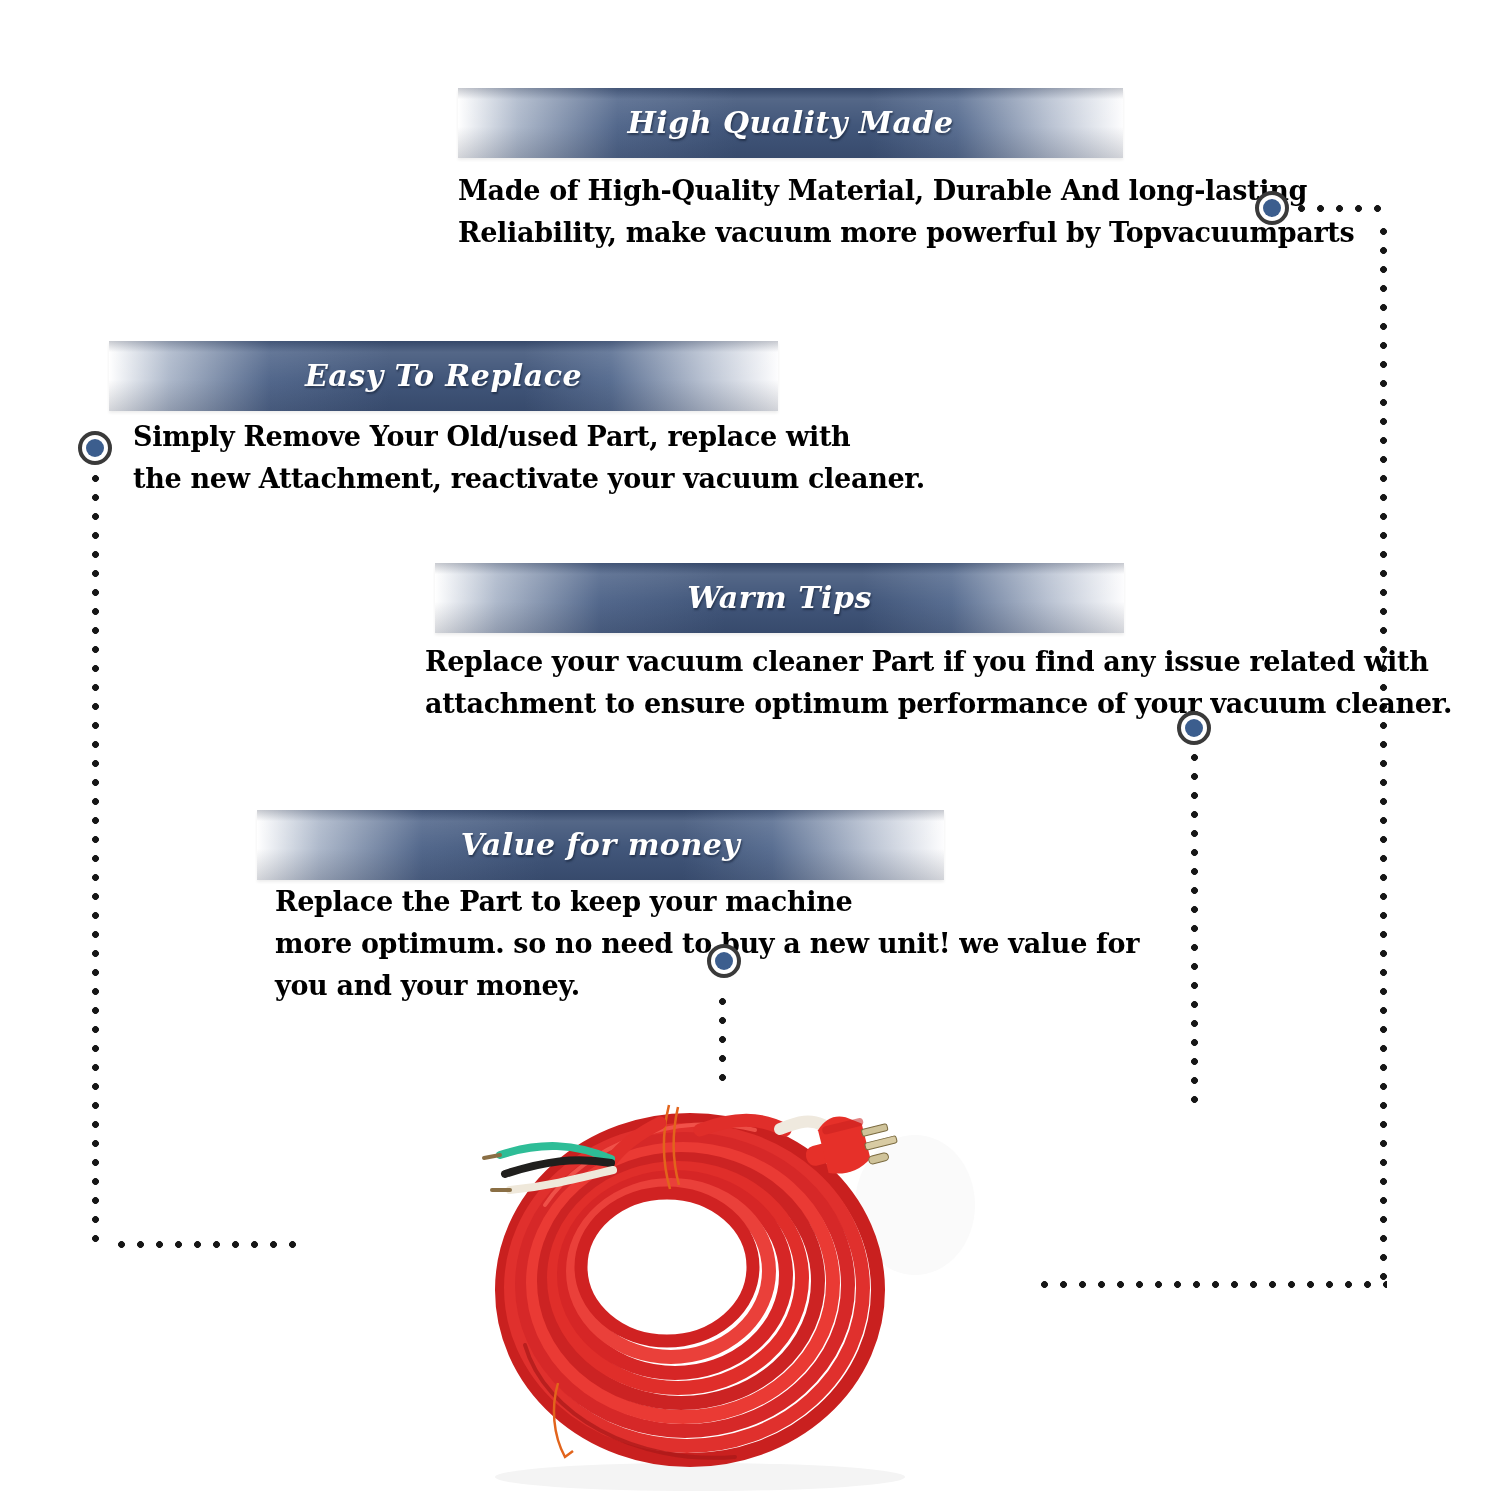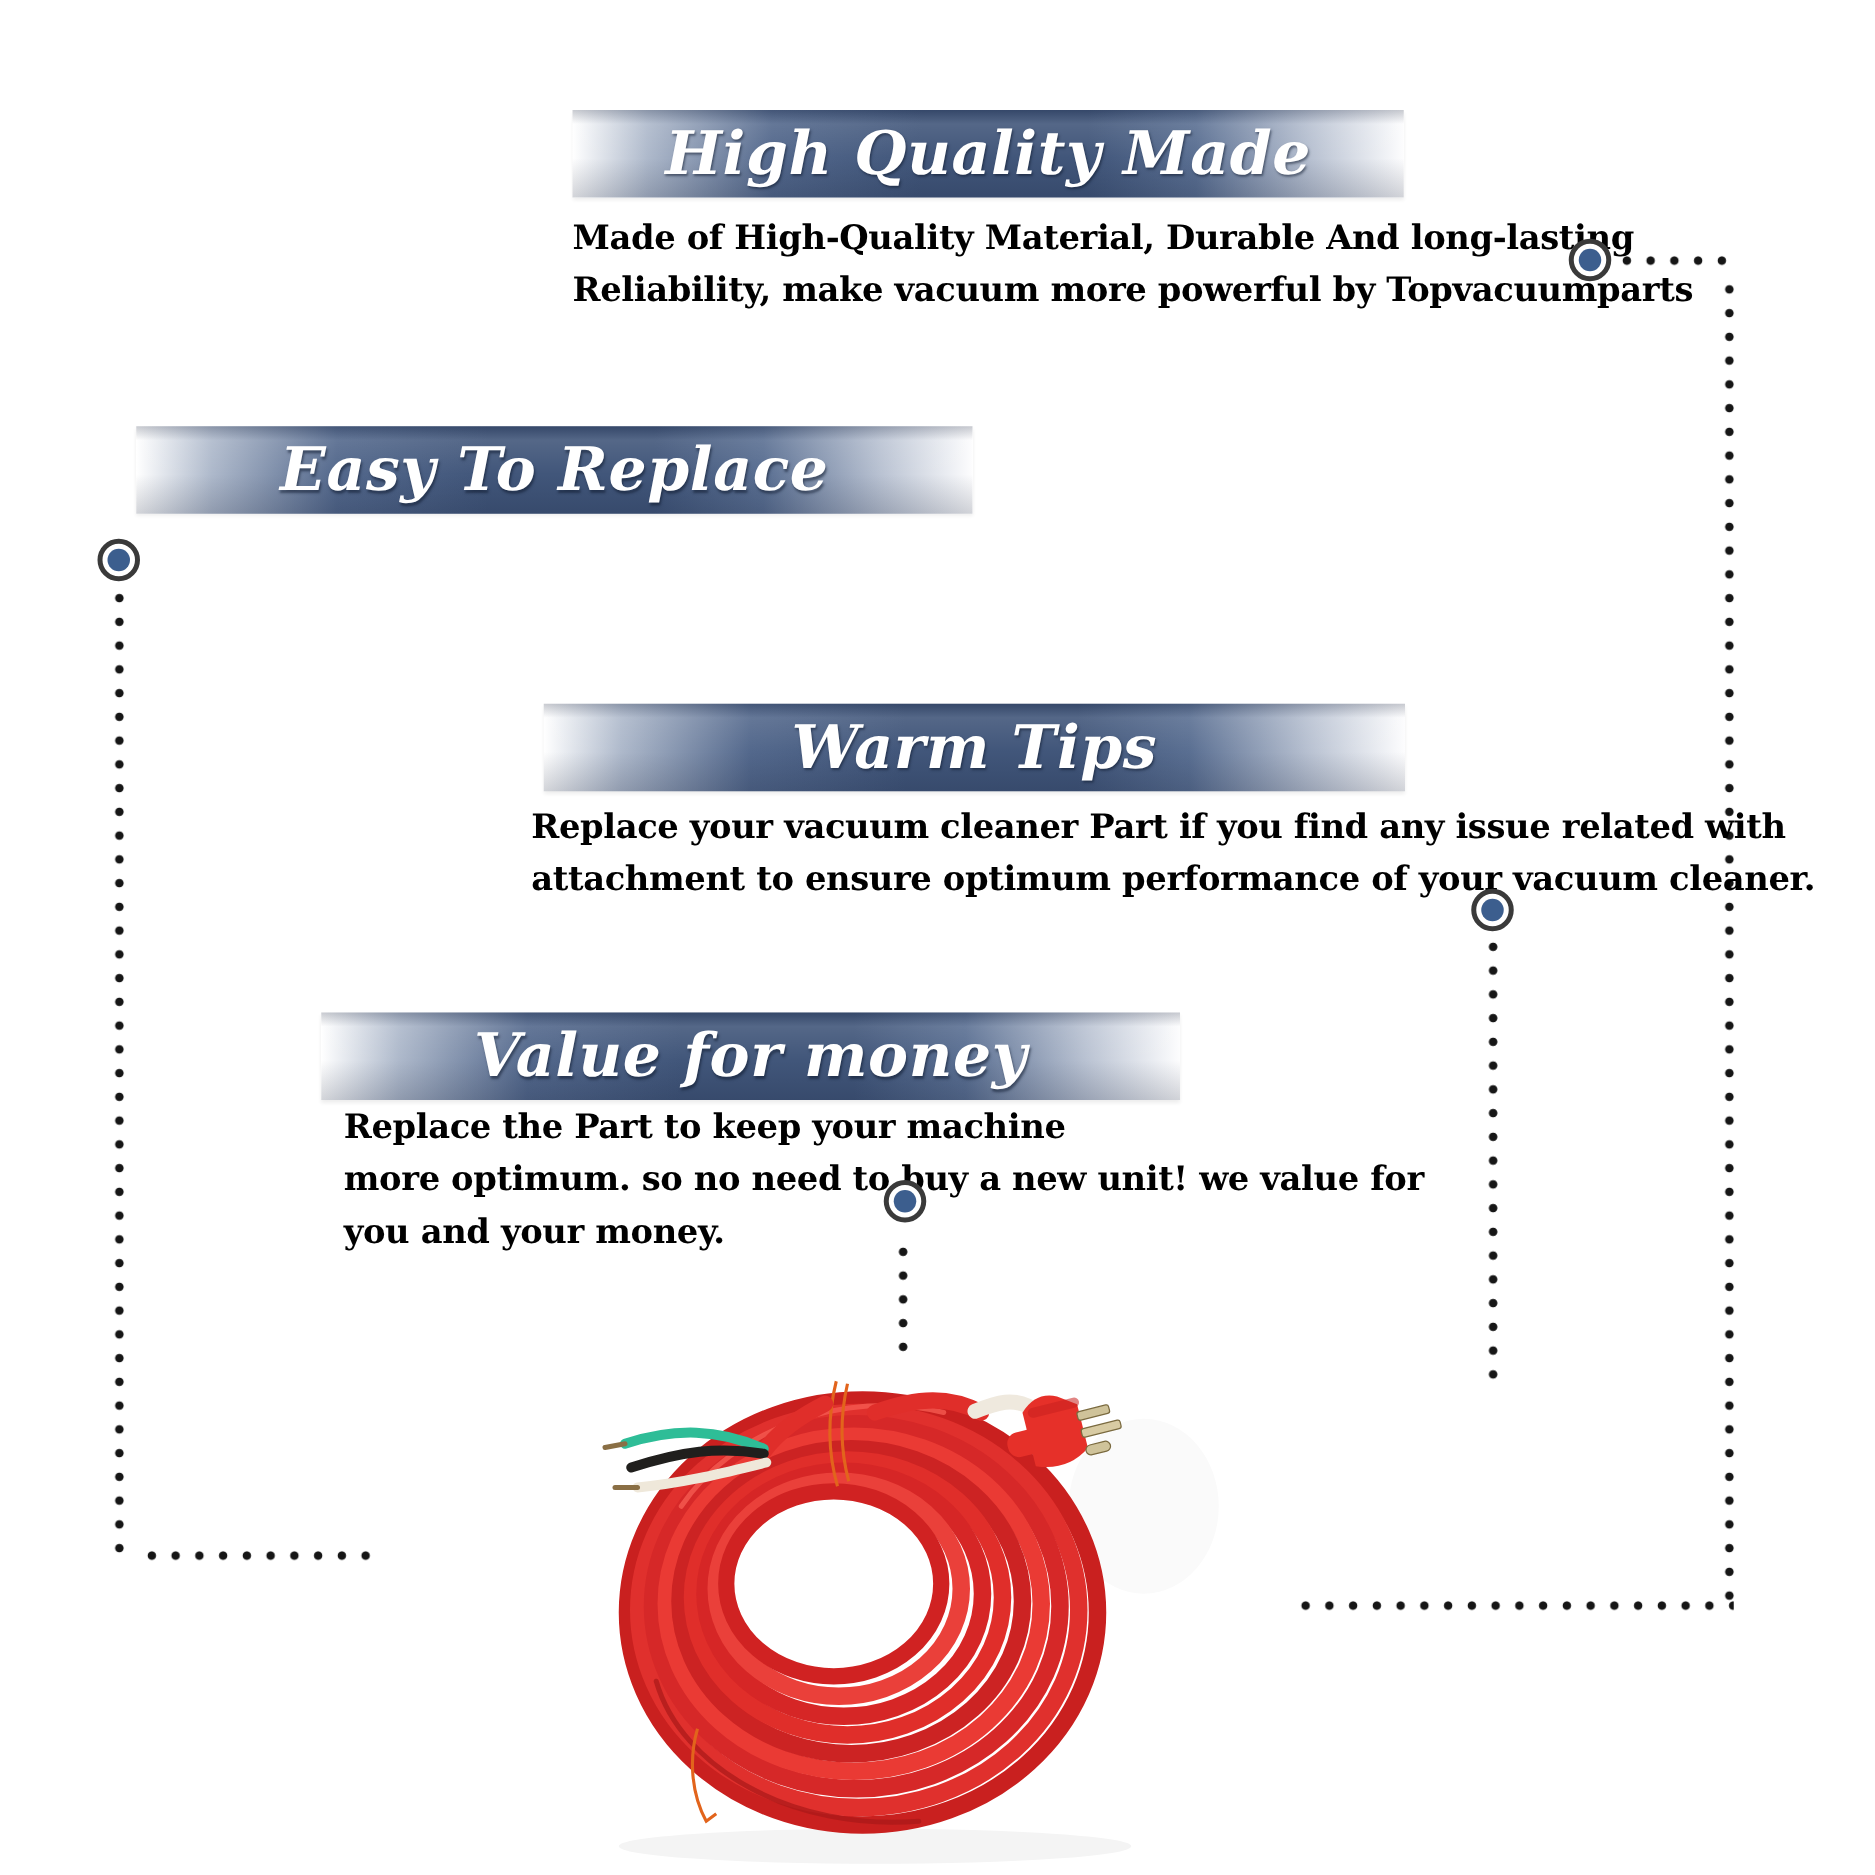--- a/index.html
+++ b/index.html
@@ -9,21 +9,21 @@
   }
   
   .banner{
     position:absolute;height:70px;line-height:70px;text-align:center;
     background:
       linear-gradient(180deg, rgba(10,20,45,0.22) 0%, rgba(255,255,255,0.10) 16%, rgba(255,255,255,0) 55%, rgba(10,20,45,0.18) 100%),
       linear-gradient(90deg, #ffffff 0%, #aeb9cb 9%, #53688c 24%, #41567a 42%, #41567a 62%, #5a6f92 75%, #b9c2d2 89%, #fdfdfe 100%);
     box-shadow:0 2px 3px rgba(0,0,0,0.07);
   }
   .banner-title{
-    color:#ffffff;font-size:48px;font-weight:bold;font-style:italic;
+    color:#ffffff;font-size:30px;font-weight:bold;font-style:italic;
     text-shadow:1px 2px 2px rgba(15,25,45,0.55);letter-spacing:0.5px;margin-top:36px;
   }
   
   .copy{position:absolute;color:#000000;font-size:27px;font-weight:bold;letter-spacing:-0.3px;}
   .copy .line{display:block;height:42px;line-height:42px;white-space:nowrap;}
   .copy.centered{text-align:left;}
   
   .marker{
     position:absolute;width:34px;height:34px;box-sizing:border-box;
     border:4px solid #3a3a3a;border-radius:50%;background:#ffffff;z-index:5;
@@ -58,20 +58,24 @@
     <span class="line">Made of  High-Quality Material, Durable And long-lasting</span>
     <span class="line">Reliability, make vacuum more powerful by Topvacuumparts</span>
   </div>
   <div class="marker" style="left:1255px;top:191px;"></div>
   <div class="dots dots-h" style="left:1292px;top:204px;width:98px;"></div>
   <div class="dots dots-v" style="left:1379px;top:222px;height:1062px;"></div>
   <div class="dots dots-h" style="left:1035px;top:1280px;width:352px;"></div>
 
   <div class="banner" style="left:109px;top:341px;width:669px;">
     <span class="banner-title">Easy To Replace</span>
+  </div>
+  <div class="copy" style="left:133px;top:416px;width:720px;">
+    <span class="line">Simply Remove Your Old/used Part, replace with</span>
+    <span class="line">the new Attachment, reactivate your vacuum cleaner.</span>
   </div>
   <div class="marker" style="left:78px;top:431px;"></div>
   <div class="dots dots-v" style="left:91px;top:469px;height:783px;"></div>
   <div class="dots dots-h" style="left:112px;top:1240px;width:186px;"></div>
 
   <div class="banner" style="left:435px;top:563px;width:689px;">
     <span class="banner-title">Warm Tips</span>
   </div>
   <div class="copy centered" style="left:425px;top:641px;width:855px;">
     <span class="line">Replace your vacuum cleaner Part if you find any issue related with</span>

